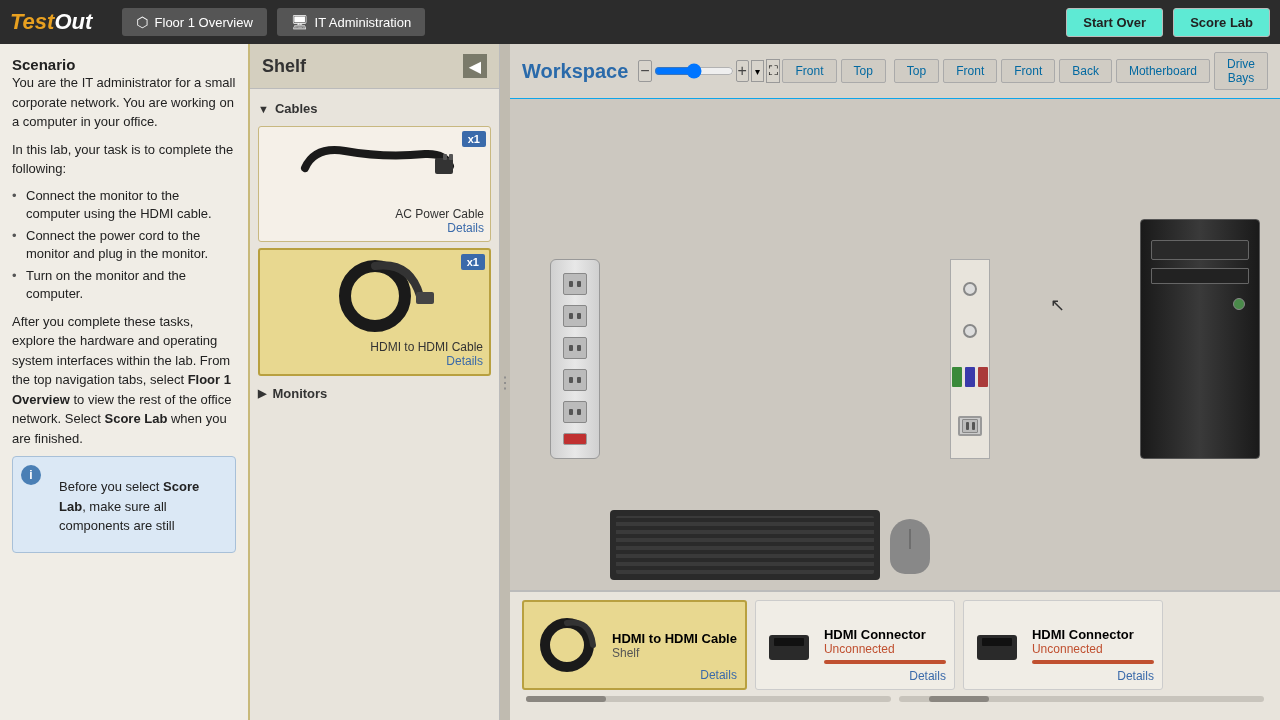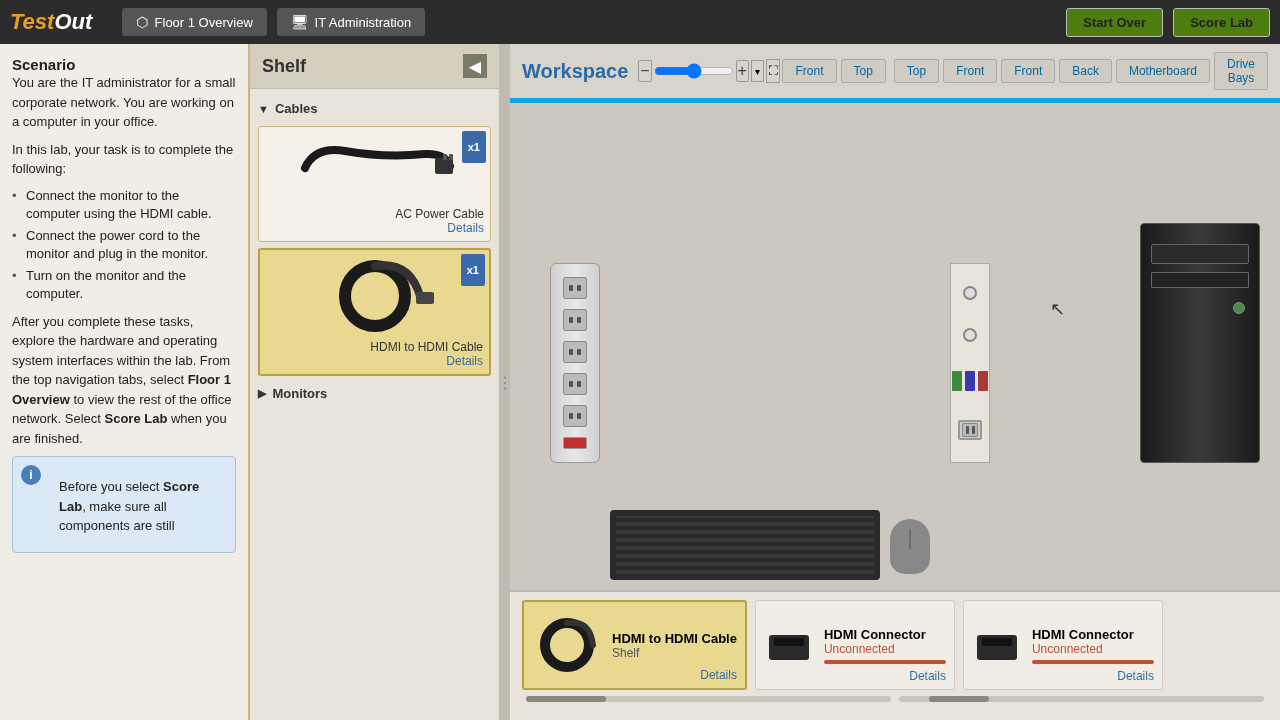--- a/index.html
+++ b/index.html
@@ -30,21 +30,21 @@
       border-radius: 3px;
       cursor: pointer;
       font-size: 13px;
       display: flex;
       align-items: center;
       gap: 6px;
     }
     .nav-btn .icon { font-size: 14px; }
     .spacer { flex: 1; }
     .top-action-btn {
-      background: #4d7c0f;
+      background: #5eead4;
       border: 1px solid #bbb;
       color: #222;
       padding: 6px 16px;
       border-radius: 3px;
       cursor: pointer;
       font-size: 13px;
       font-weight: bold;
     }
 
     
@@ -168,21 +168,21 @@
       border: 2px solid #b8a040;
     }
     .item-badge {
       position: absolute;
       top: 4px;
       right: 4px;
       background: #3a6aaa;
       color: #fff;
       font-size: 11px;
       font-weight: bold;
-      padding: 10px 6px;
+      padding: 2px 6px;
       border-radius: 2px;
       text-align: right;
     }
     .item-label {
       font-size: 12px;
       color: #333;
       margin-top: 4px;
       text-align: right;
     }
     .item-details {
@@ -209,21 +209,21 @@
       flex-direction: column;
       background: #e0dcd4;
       overflow: hidden;
     }
     #workspace-header {
       background: #d8d4cc;
       padding: 8px 12px;
       display: flex;
       align-items: center;
       gap: 2px;
-      border-bottom: 5px solid #0ea5e9;
+      border-bottom: 1px solid #0ea5e9;
     }
     #workspace-header h3 {
       font-size: 20px;
       font-weight: bold;
       color: #2a6aaa;
       margin-right: 8px;
     }
     .zoom-minus, .zoom-plus {
       background: none;
       border: 1px solid #999;

